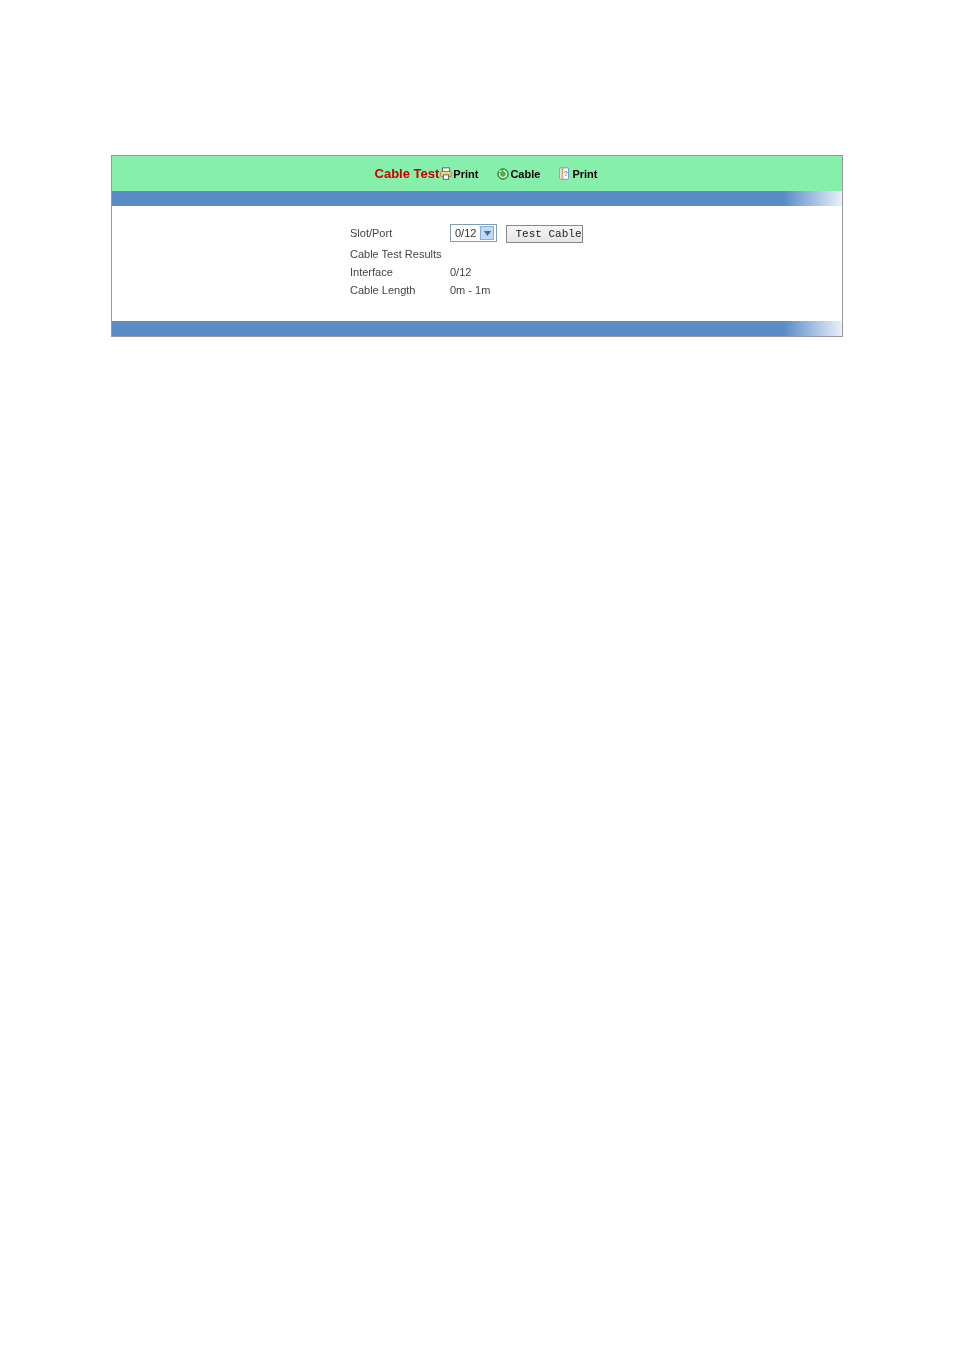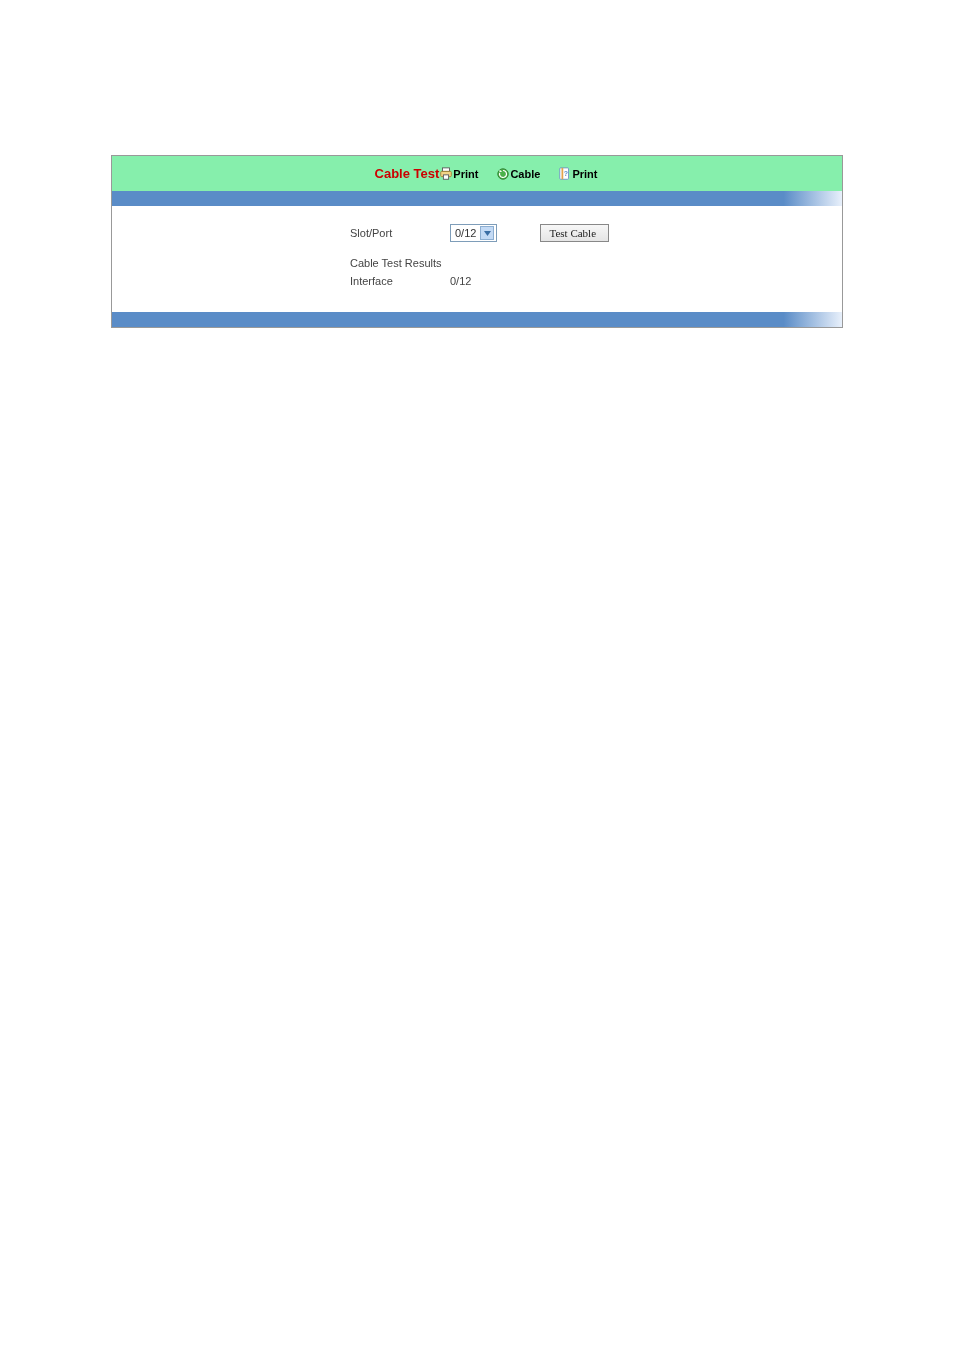--- a/index.html
+++ b/index.html
@@ -96,30 +96,29 @@
     box-sizing: border-box;
   }
   .select-arrow svg {
     width: 7px;
     height: 5px;
   }
   .btn {
     display: inline-block;
     background: linear-gradient(#f7f7f7,#e5e5e5);
     border: 1px solid #888;
-    padding: 1px 12px 1px 8px;
+    padding: 1px 0 1px 8px;
     font-size: 11px;
     color: #222;
     cursor: pointer;
-    font-family: Liberation Serif, serif;
+    font-family: Liberation Mono, monospace;
     line-height: 14px;
-    margin-left: 34px;
   }
   .results-title {
-    margin-top: 12px;
+    margin-top: 2px;
   }
 </style>
 </head>
 <body>
 
 <div class="panel">
 
   <div class="header">
     <div class="title">Cable Test</div>
     <div class="toolbar">
@@ -177,19 +176,23 @@
       <div class="row results-title">
         <span class="label" style="width:auto">Cable Test Results</span>
       </div>
 
       <div class="row">
         <span class="label">Interface</span>
         <span class="value">0/12</span>
       </div>
 
 
+      <div class="row">
+        <span class="label">Cable Length</span>
+        <span class="value">0m - 1m</span>
+      </div>
 
     </div>
   </div>
 
   <div class="blue-bar"></div>
 
 </div>
 
 </body></html>

